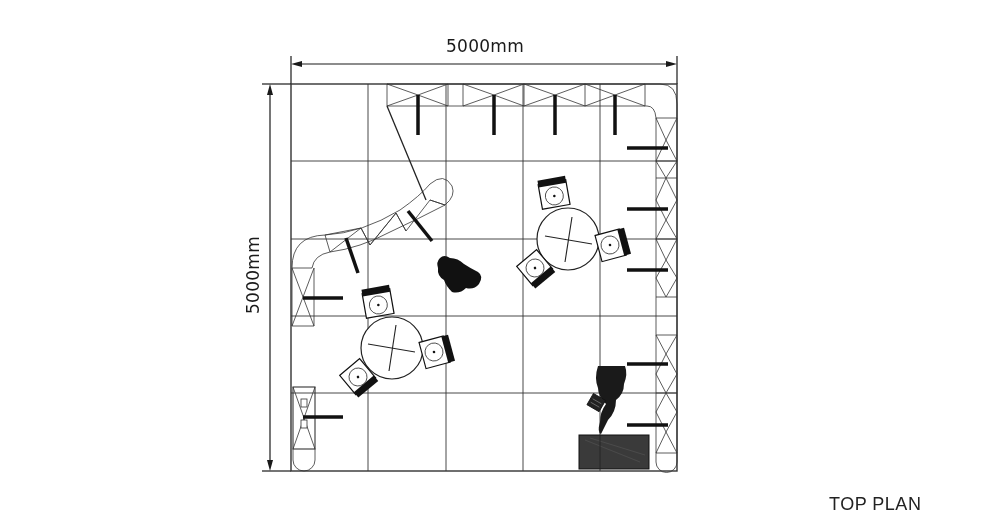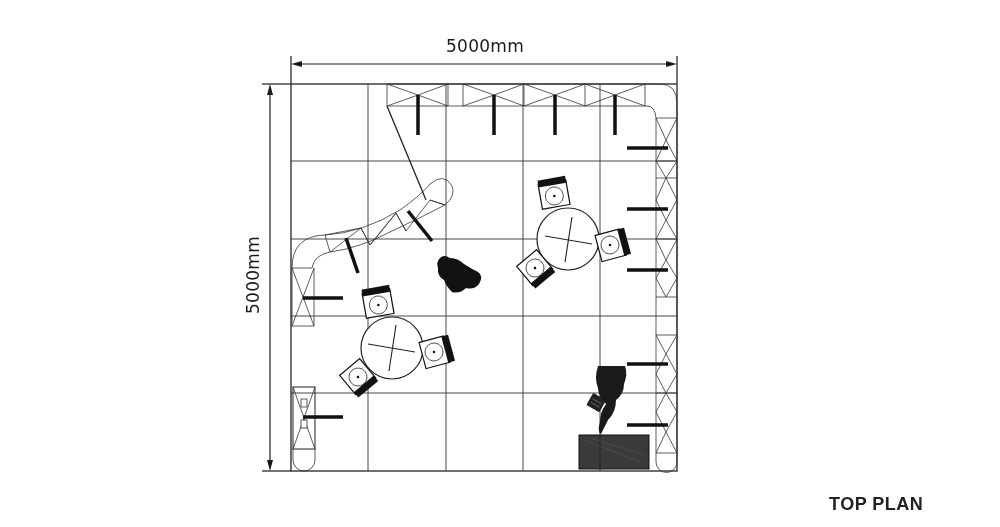--- a/index.html
+++ b/index.html
@@ -1,21 +1,21 @@
 <!DOCTYPE html>
 <html><head>
   <meta charset="utf-8">
   <style>
     html, body { margin: 0; padding: 0; background: #ffffff; }
     body { width: 1000px; height: 527px; position: relative; overflow: hidden; font-family: "DejaVu Sans", sans-serif; }
     #plan { position: absolute; left: 0; top: 0; }
     .dim-label { position: absolute; font-family: "DejaVu Sans", sans-serif; font-size: 17px; color: #1a1a1a; letter-spacing: 0.3px; }
     #dim-top { left: 430px; top: 36px; width: 110px; text-align: center; }
     #dim-left { left: 198px; top: 265px; width: 110px; text-align: center; transform: rotate(-90deg); transform-origin: center center; }
-    #caption { position: absolute; left: 829px; top: 494px; font-family: "Liberation Sans", sans-serif; font-size: 18px; color: #222; letter-spacing: 0.5px; font-weight: bold; }
+    #caption { position: absolute; left: 829px; top: 494px; font-family: "Liberation Sans", sans-serif; font-size: 18px; color: #222; letter-spacing: 0.5px; }
   </style>
 </head>
 <body>
 
 <svg id="plan" width="1000" height="527" viewBox="0 0 1000 527" xmlns="http://www.w3.org/2000/svg">
 
   <g stroke="#1a1a1a" stroke-width="1.2" fill="#1a1a1a">
     <line x1="291" y1="56" x2="291" y2="84"></line>
     <line x1="677" y1="56" x2="677" y2="84"></line>
     <line x1="297" y1="64" x2="671" y2="64"></line>

